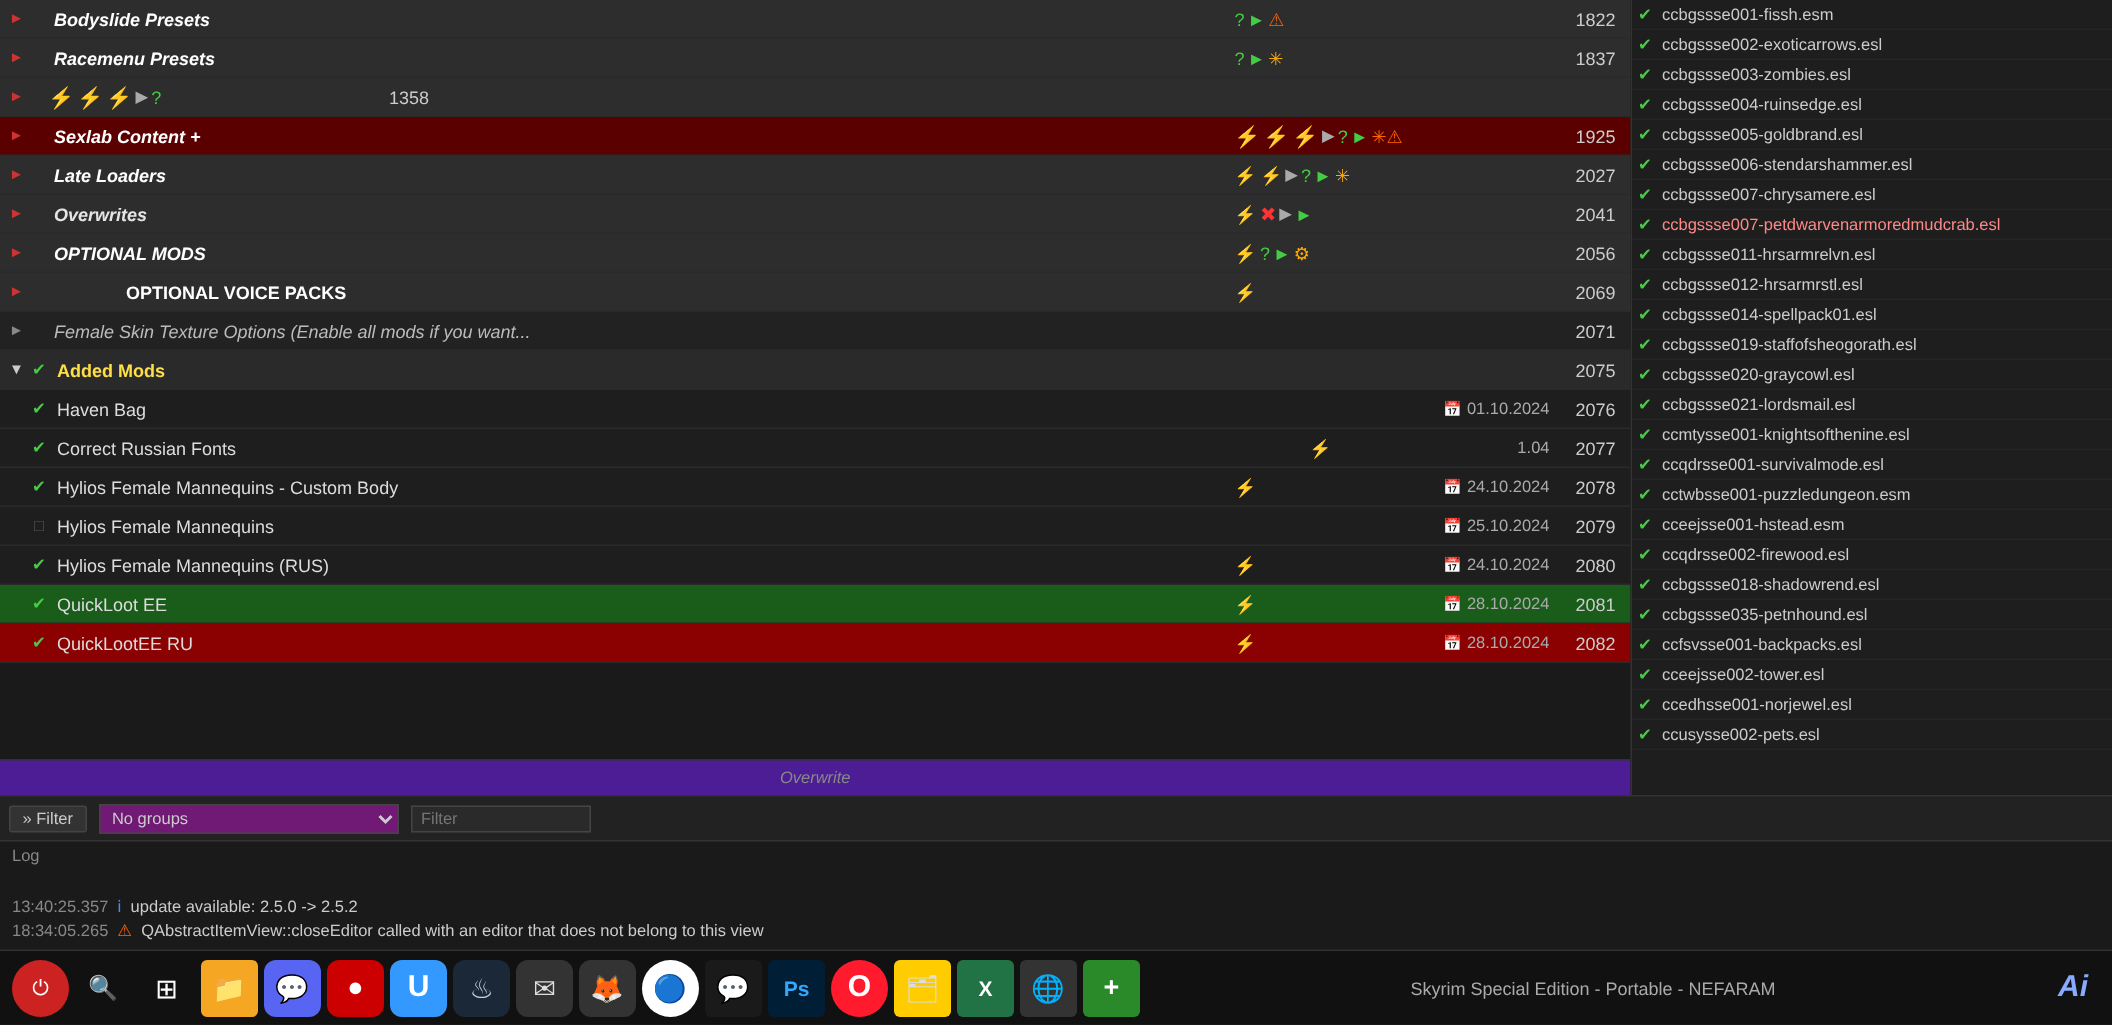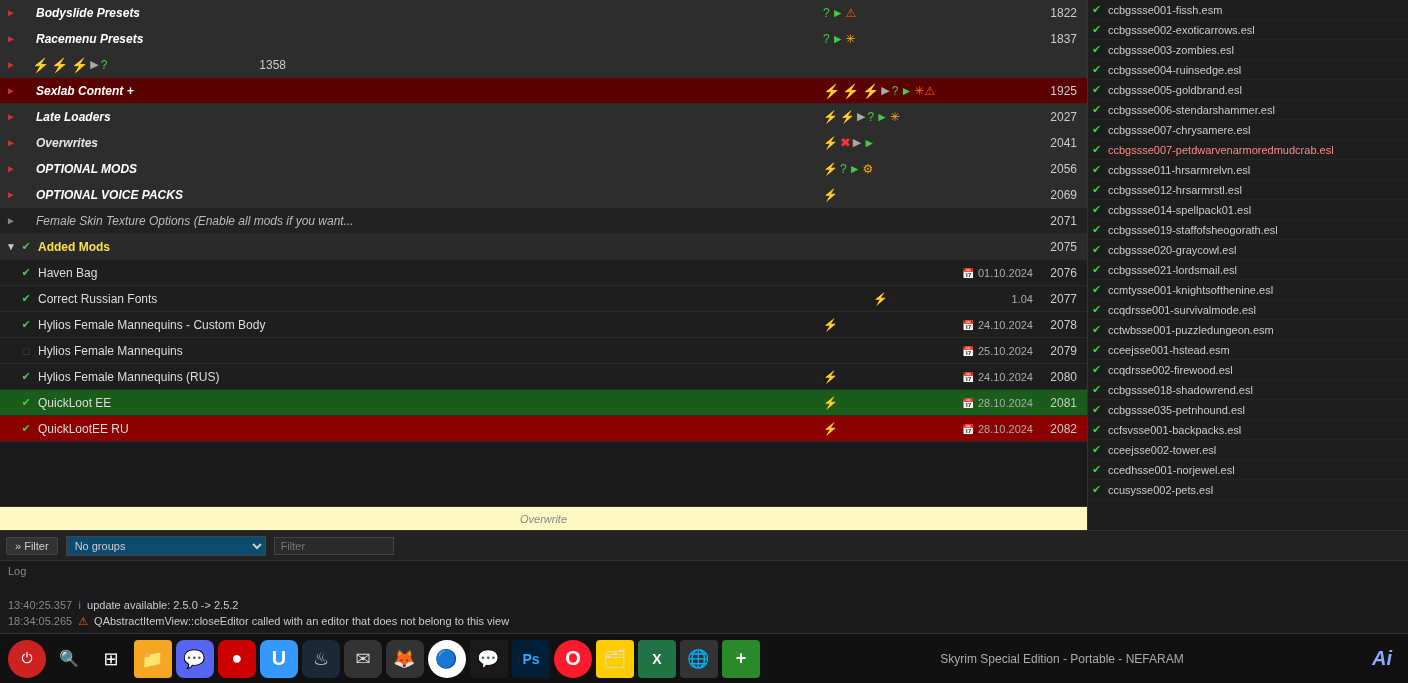--- a/index.html
+++ b/index.html
@@ -160,21 +160,21 @@
       border: 1px solid #444;
       color: #ccc;
       padding: 2px 8px;
       font-size: 11px;
       cursor: pointer;
       border-radius: 2px;
     }
 
     .groups-select {
       width: 200px;
-      background: #0c4a6e;
+      background: #701a75;
       border: 1px solid #444;
       color: #ccc;
       padding: 2px 4px;
       font-size: 11px;
     }
 
     .filter-right-input {
       width: 120px;
       background: #2a2a2a;
       border: 1px solid #444;
@@ -256,21 +256,21 @@
     
     ::-webkit-scrollbar { width: 8px; height: 8px; }
     ::-webkit-scrollbar-track { background: #1a1a1a; }
     ::-webkit-scrollbar-thumb { background: #444; border-radius: 2px; }
 
     .overwrite-row {
       display: flex;
       justify-content: center;
       align-items: center;
       height: 24px;
-      background: #fef9c3;
+      background: #4c1d95;
       color: #888;
       font-style: italic;
       font-size: 11px;
       border-top: 1px solid #333;
     }
   </style>
 </head>
 <body>
 
 <div class="main-container">
@@ -370,21 +370,21 @@
               <span style="color:#44cc44;font-size:12px;">?</span>
               <span style="color:#44cc44;font-size:12px;">►</span>
               <span style="color:#ffaa00;font-size:12px;">⚙</span>
             </div>
     <span class="row-date"></span>
     <span class="row-priority">2056</span>
   </div>
           <div class="mod-row" style="background: rgb(45, 45, 45);">
     <span class="row-expand" style="color:#cc3333;">►</span>
     <span class="row-expand"></span>
-    <span class="row-name" style="font-weight:bold; font-style:italic; color:#fff;">OPTIONAL VOICE PACKS</span>
+    <span class="row-name" style="font-weight:bold; color:#fff;margin-left:48px;">OPTIONAL VOICE PACKS</span>
     <div class="row-icons">
               <span class="icon-lightning" style="font-size:12px;">⚡</span>
             </div>
     <span class="row-date"></span>
     <span class="row-priority">2069</span>
   </div>
           <div class="mod-row" style="background: rgb(34, 34, 34);">
     <span class="row-expand" style="color:#888;">►</span>
     <span class="row-expand"></span>
     <span class="row-name" style="font-style:italic; color:#bbb;">Female Skin Texture Options (Enable all mods if you want...</span>

